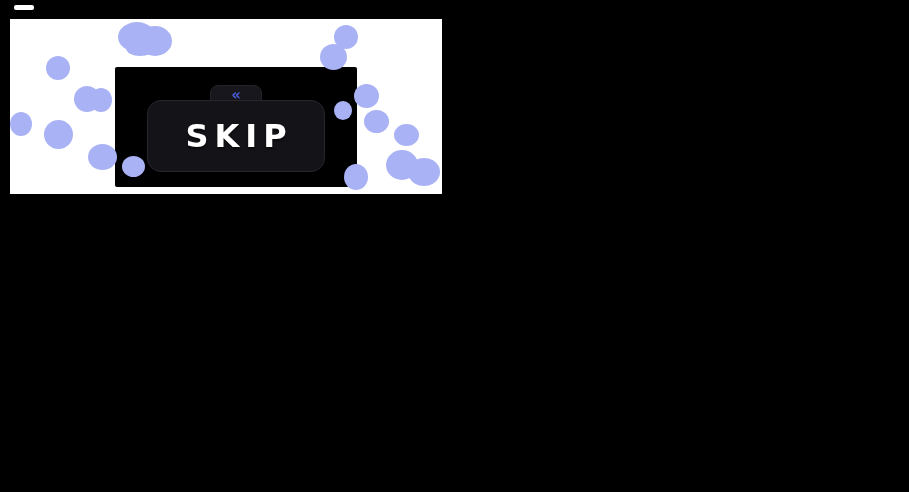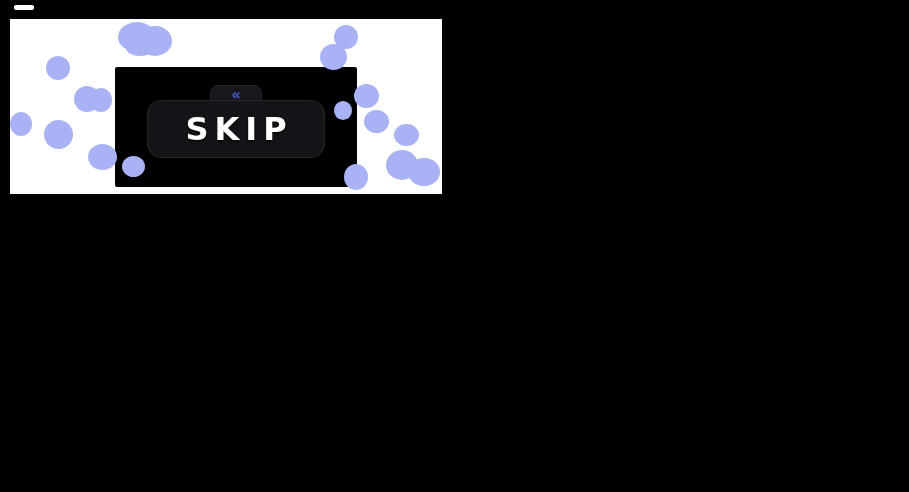--- a/index.html
+++ b/index.html
@@ -63,21 +63,21 @@
     font-weight: bold;
     line-height: 1;
     transform: translateY(-1px);
   }
   .skip-btn {
     position: absolute;
     left: 50%;
     top: 33px;
     transform: translateX(-50%);
     width: 178px;
-    height: 58px;
+    height: 72px;
     background: #141418;
     border: 1px solid #26262c;
     border-radius: 14px;
     display: flex;
     align-items: center;
     justify-content: center;
     cursor: pointer;
     box-sizing: border-box;
     box-shadow: 0 2px 4px rgba(0,0,0,0.6);
   }

